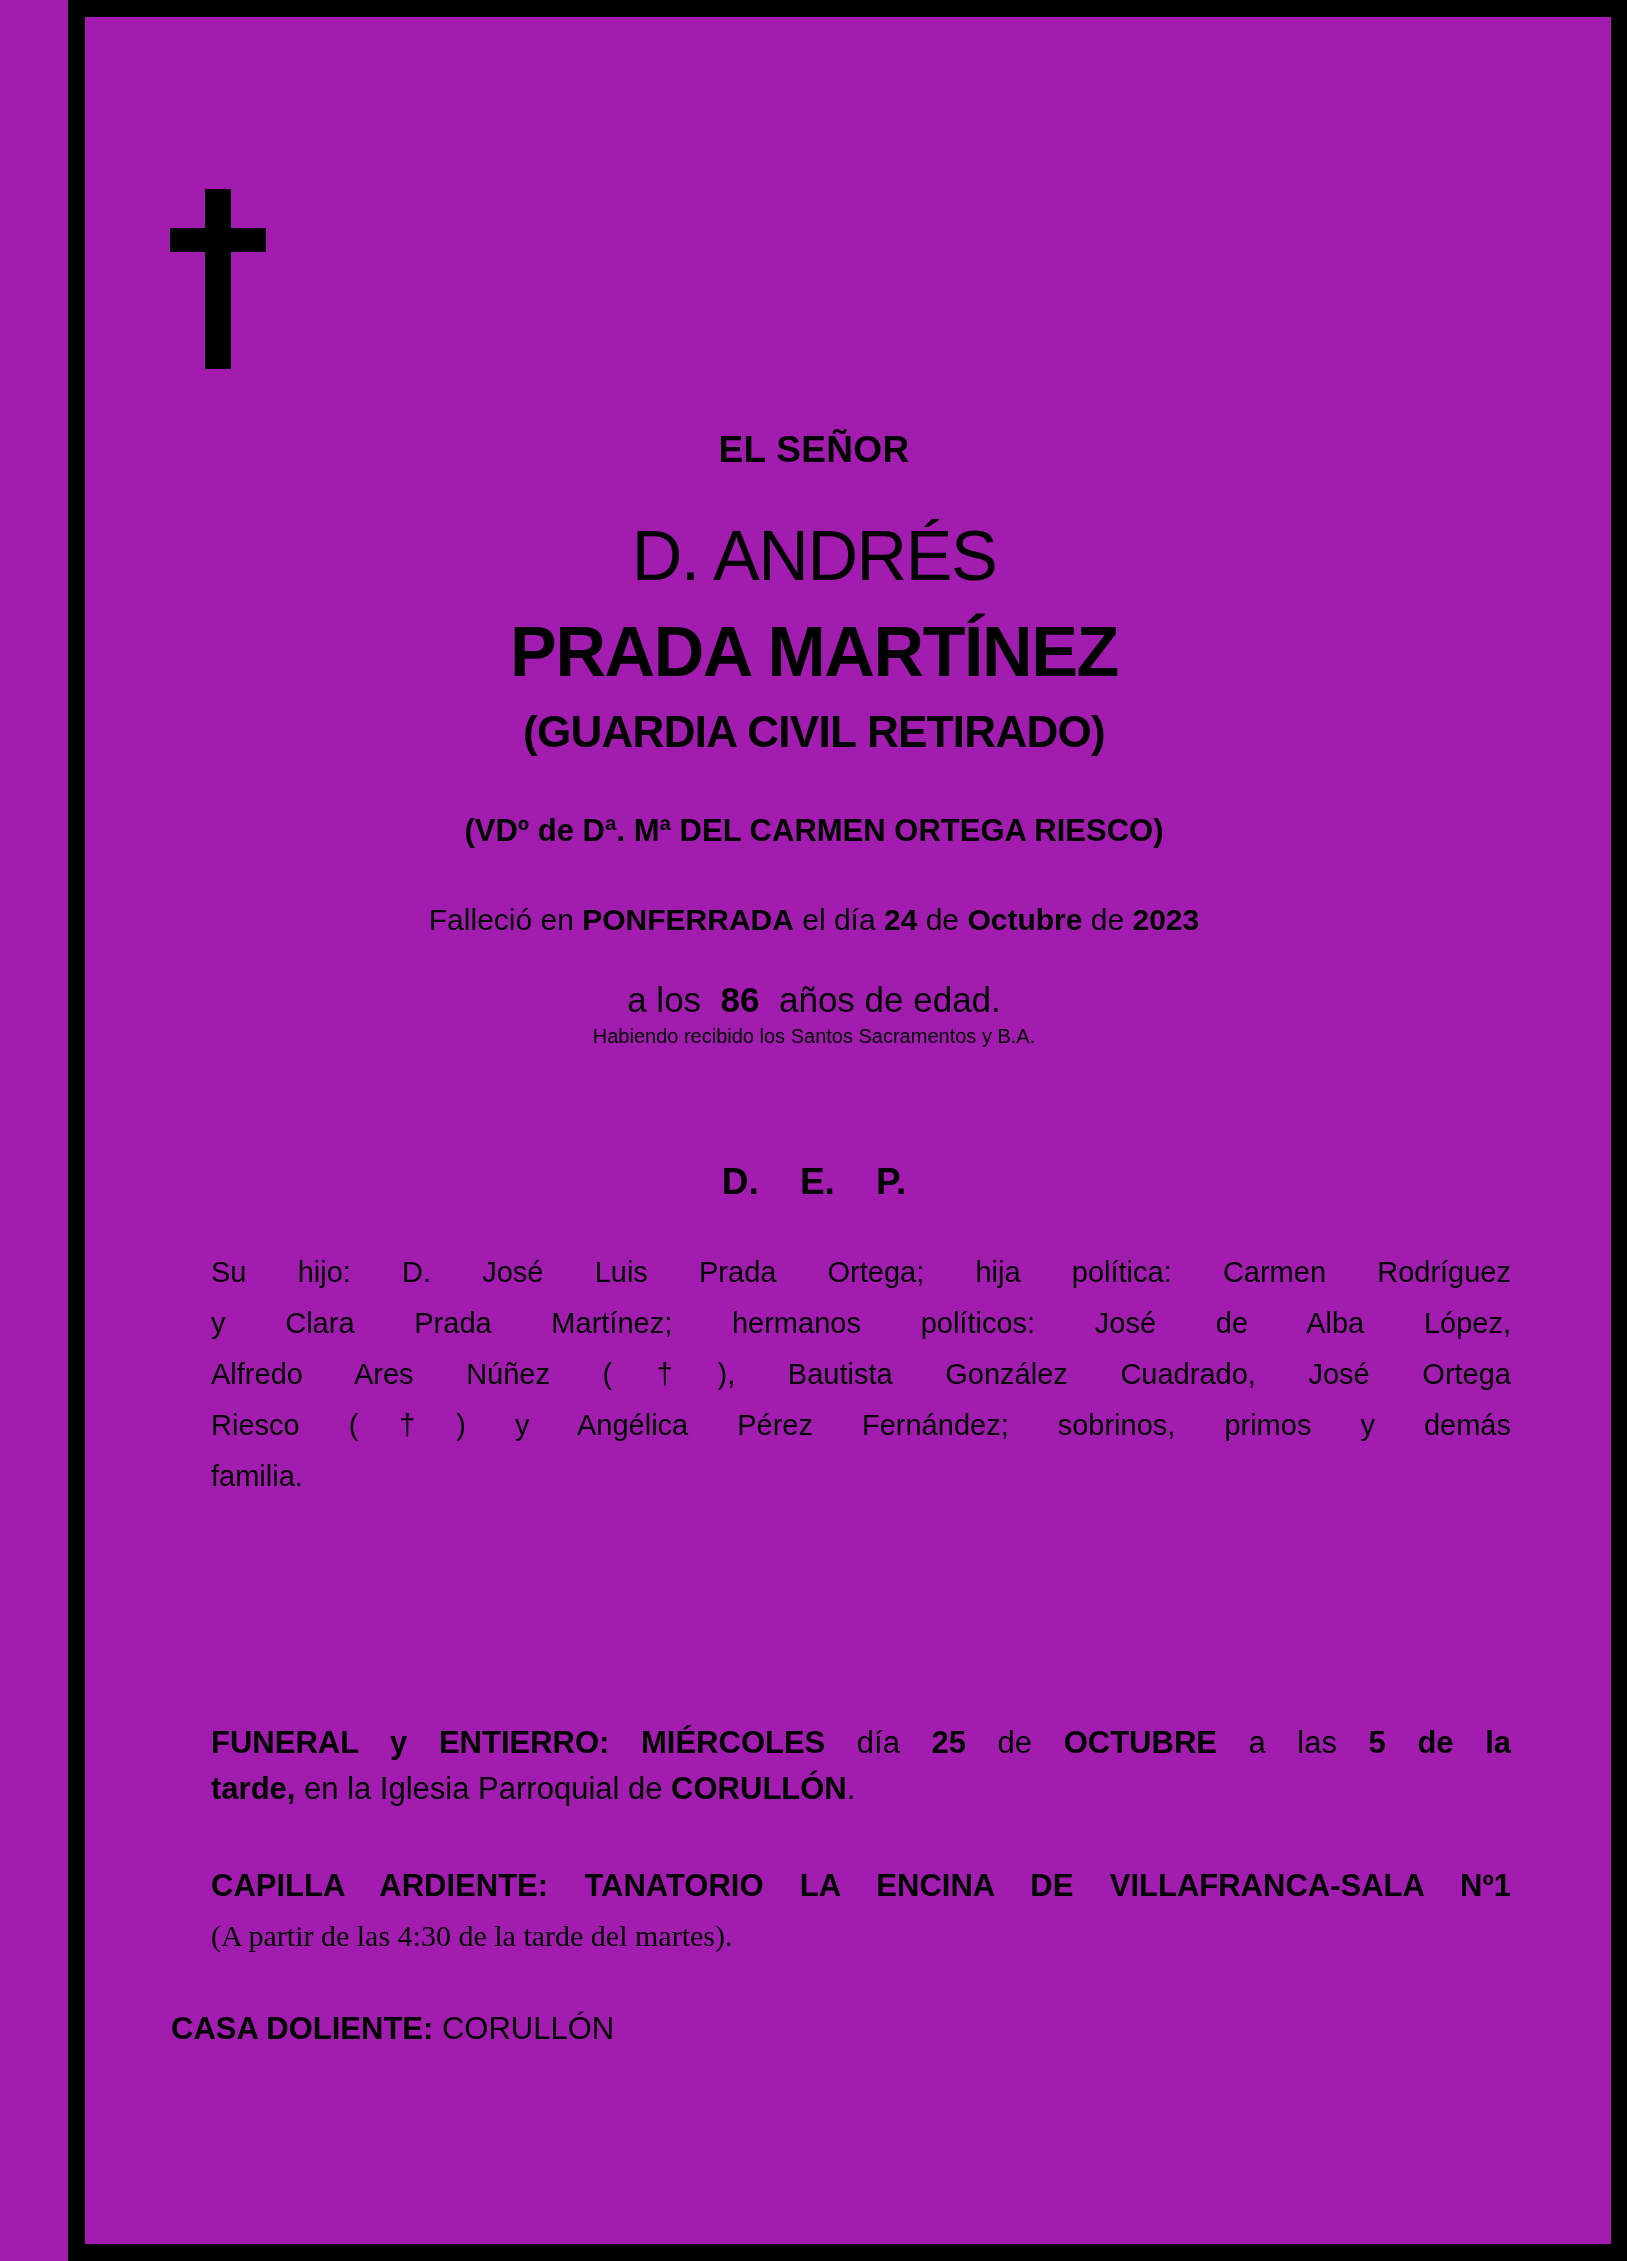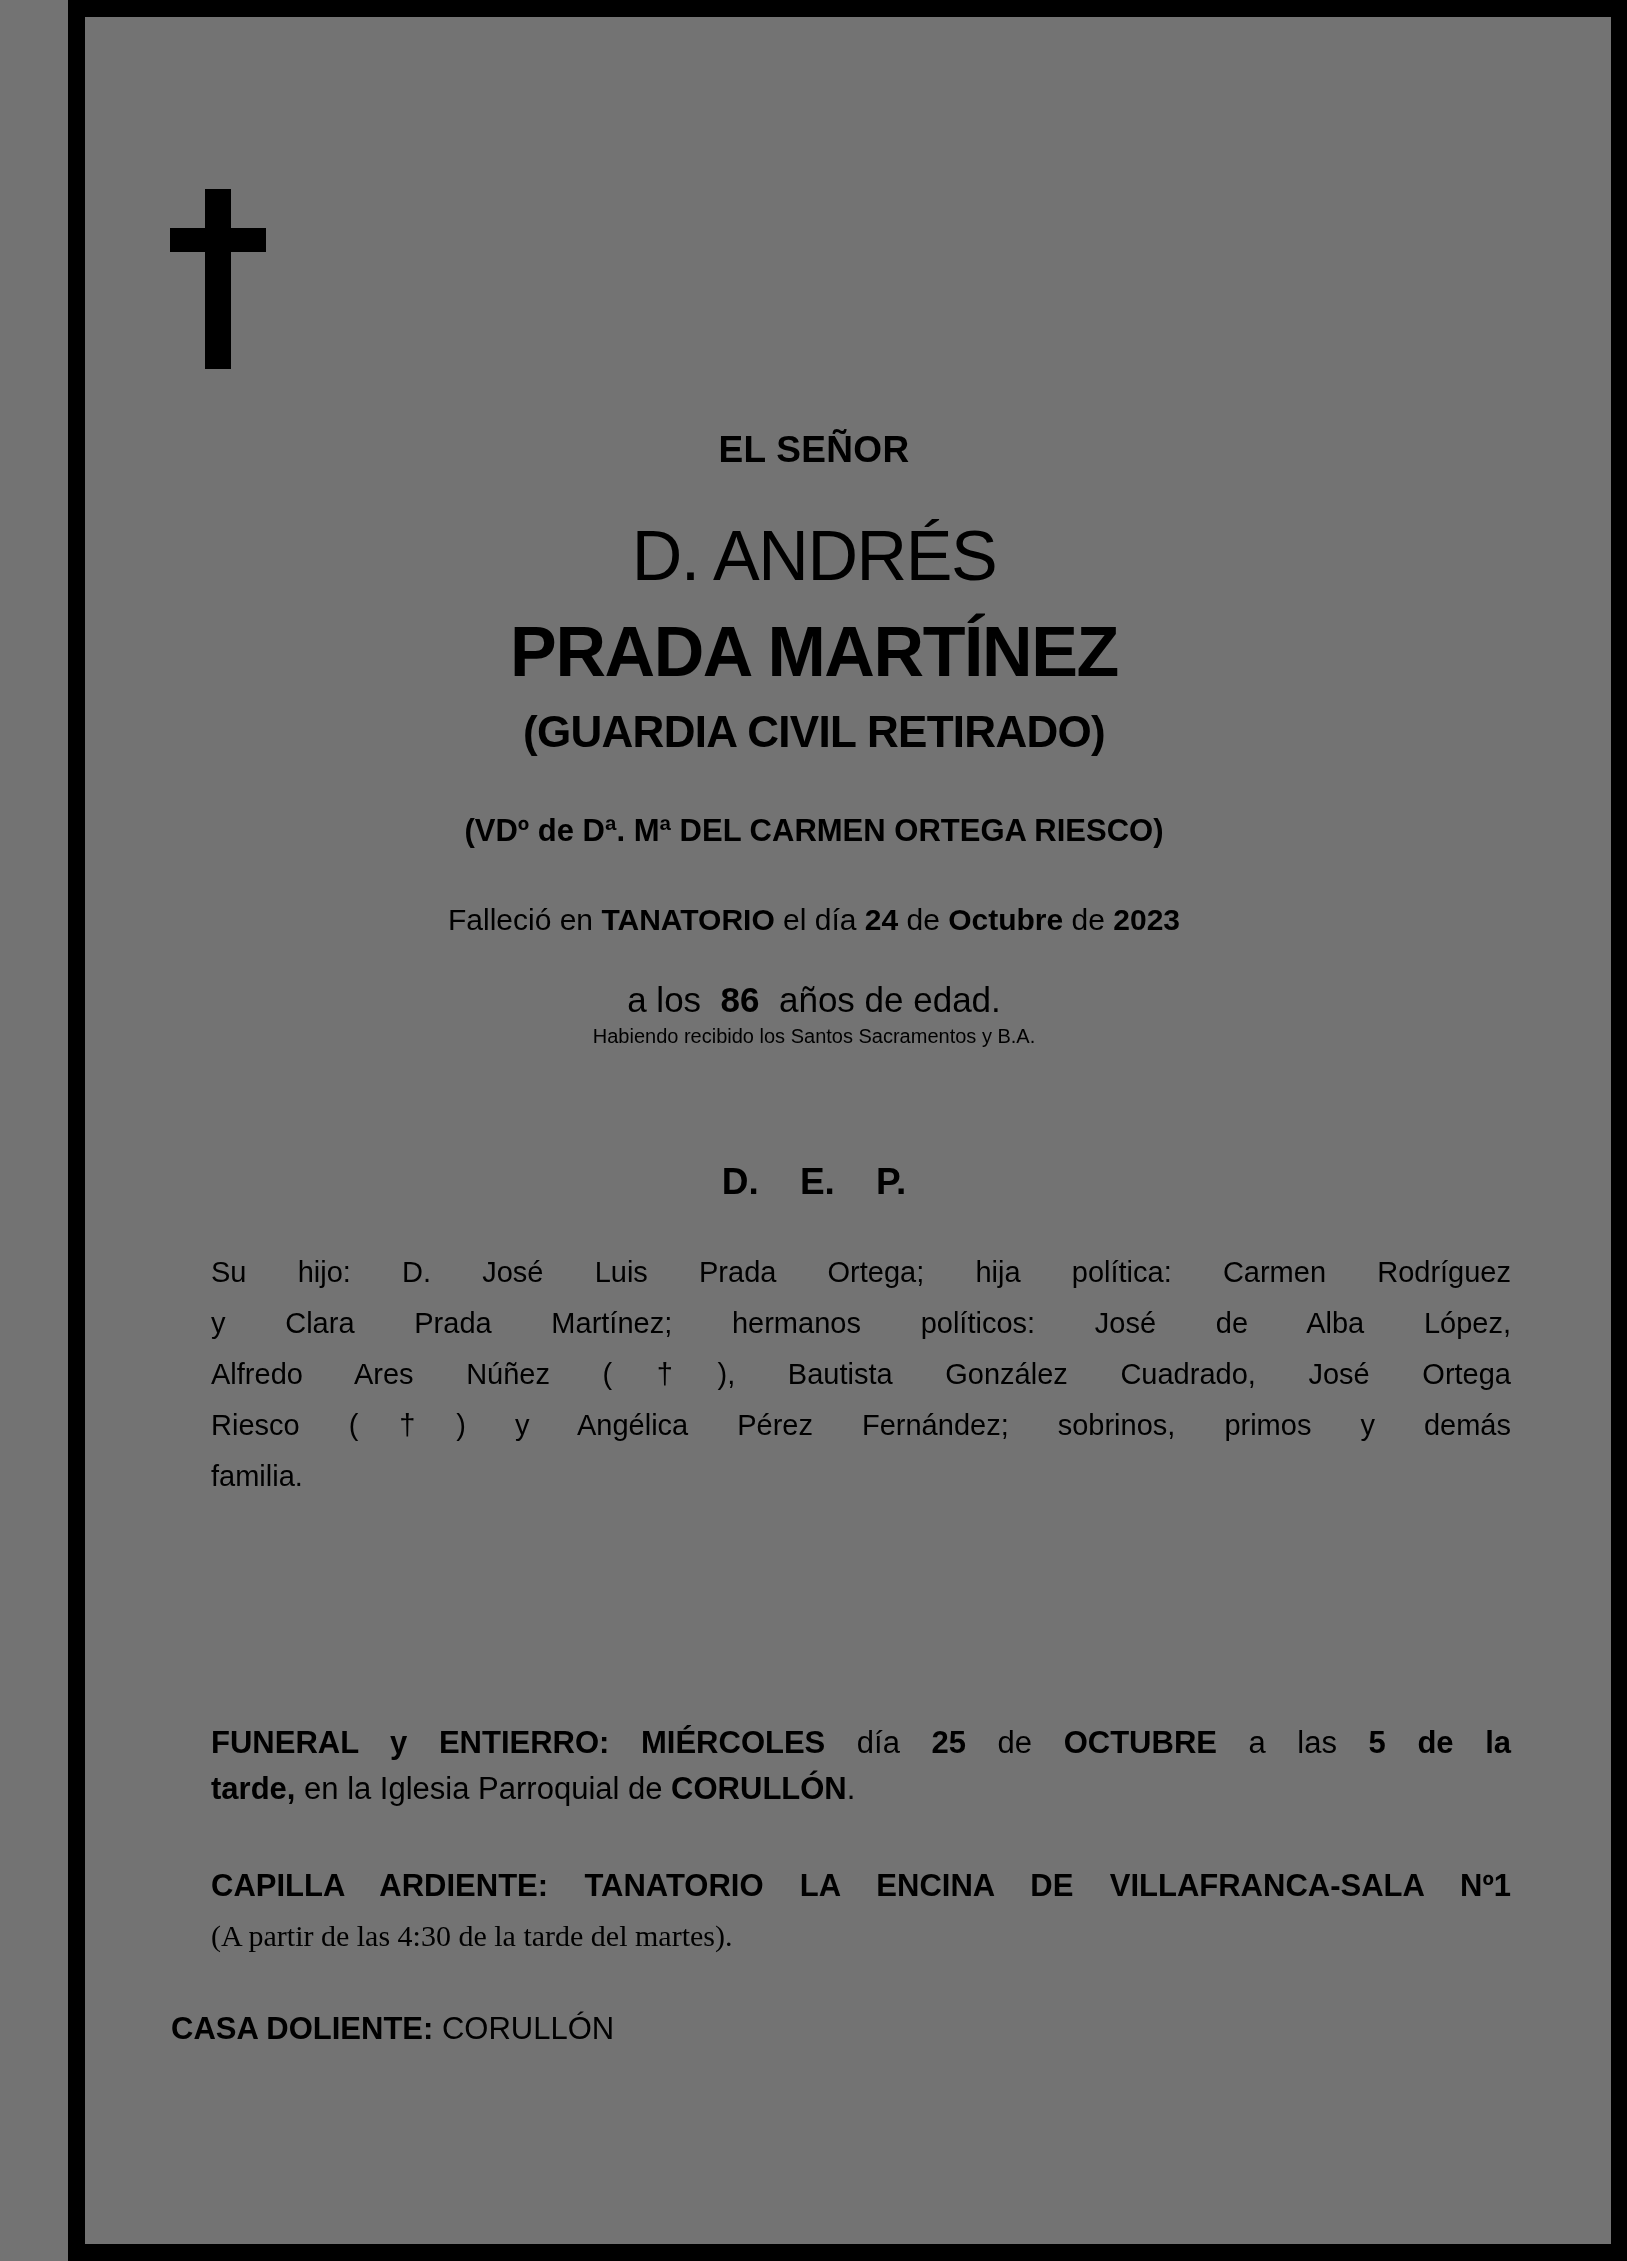--- a/index.html
+++ b/index.html
@@ -4,21 +4,21 @@
 <style>
   html, body {
     margin: 0;
     padding: 0;
     background: #ffffff;
   }
   .sheet {
     position: relative;
     width: 1628px;
     height: 2261px;
-    background: #737373;
+    background: #a21caf;
     color: #000000;
     font-family: "Liberation Sans", "DejaVu Sans", sans-serif;
     overflow: hidden;
   }
   
   .frame {
     position: absolute;
     left: 68px; top: 0; right: 0; bottom: 0;
     border: 17px solid #000000;
     box-sizing: border-box;
@@ -107,21 +107,21 @@
   <div class="line honorific">EL SEÑOR</div>
 
   <div class="line name1">D. ANDRÉS</div>
 
   <div class="line name2">PRADA MARTÍNEZ</div>
 
   <div class="line subtitle">(GUARDIA CIVIL RETIRADO)</div>
 
   <div class="line widower">(VDº de Dª. Mª DEL CARMEN ORTEGA RIESCO)</div>
 
-  <div class="line deathline"><span>Falleció en </span><span class="b">TANATORIO</span><span> el día </span><span class="b">24</span><span> de </span><span class="b">Octubre</span><span> de </span><span class="b">2023</span></div>
+  <div class="line deathline"><span>Falleció en </span><span class="b">PONFERRADA</span><span> el día </span><span class="b">24</span><span> de </span><span class="b">Octubre</span><span> de </span><span class="b">2023</span></div>
 
   <div class="line ageline"><span>a los  </span><span class="b">86</span><span>  años de edad.</span></div>
 
   <div class="line sacraments">Habiendo recibido los Santos Sacramentos y B.A.</div>
 
   <div class="line dep">D.    E.    P.</div>
 
   <div class="jblock family">
     <div class="jline">Su hijo: D. José Luis Prada Ortega; hija política: Carmen Rodríguez</div>
     <div class="jline">y Clara Prada Martínez; hermanos políticos: José de Alba López,</div>

